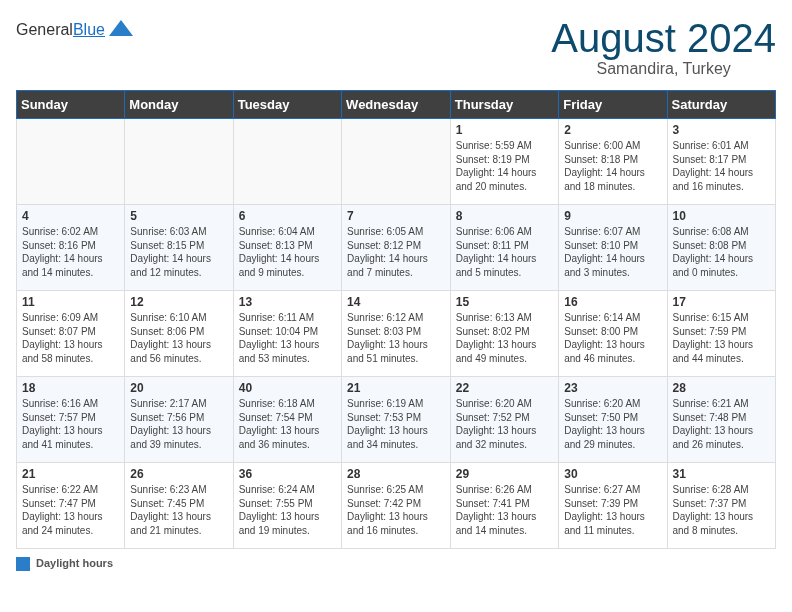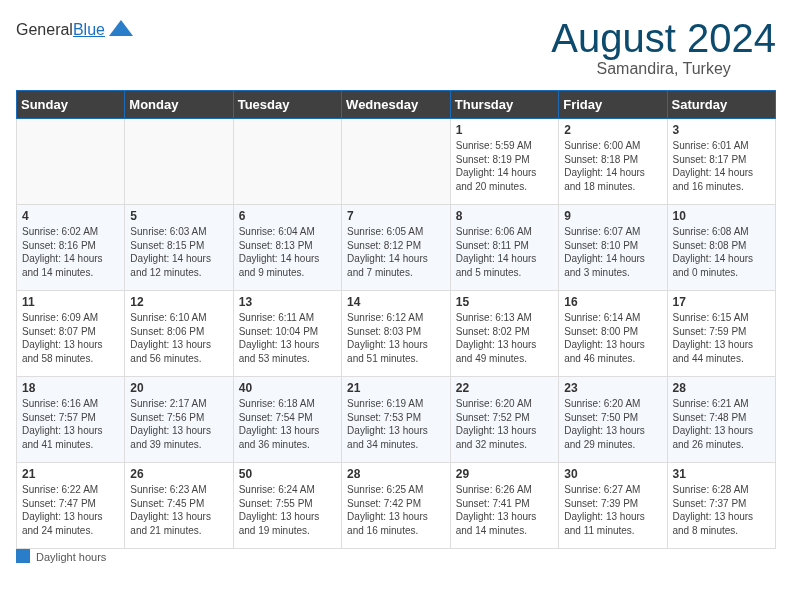--- a/index.html
+++ b/index.html
@@ -79,24 +79,26 @@
     }
     .cell-content {
       font-size: 10px;
       line-height: 1.35;
       color: #444;
     }
     .empty-cell {
       background: #f9f9f9 !important;
     }
     .legend {
+      margin-top: 8px;
       display: flex;
-      align-items: flex-end;
+      align-items: flex-start;
       font-size: 11px;
       color: #555;
+      font-weight: bold;
     }
     .legend-box {
       width: 14px;
       height: 14px;
       background: #2a7dc9;
       display: inline-block;
       margin-right: 6px;
     }
   </style>
 </head>
@@ -293,21 +295,21 @@
 Sunset: 7:47 PM
 Daylight: 13 hours and 24 minutes.</div>
         </td>
         <td>
           <span class="day-num">26</span>
           <div class="cell-content">Sunrise: 6:23 AM
 Sunset: 7:45 PM
 Daylight: 13 hours and 21 minutes.</div>
         </td>
         <td>
-          <span class="day-num">50</span>
+          <span class="day-num">36</span>
           <div class="cell-content">Sunrise: 6:24 AM
 Sunset: 7:55 PM
 Daylight: 13 hours and 19 minutes.</div>
         </td>
         <td>
           <span class="day-num">28</span>
           <div class="cell-content">Sunrise: 6:25 AM
 Sunset: 7:42 PM
 Daylight: 13 hours and 16 minutes.</div>
         </td>

